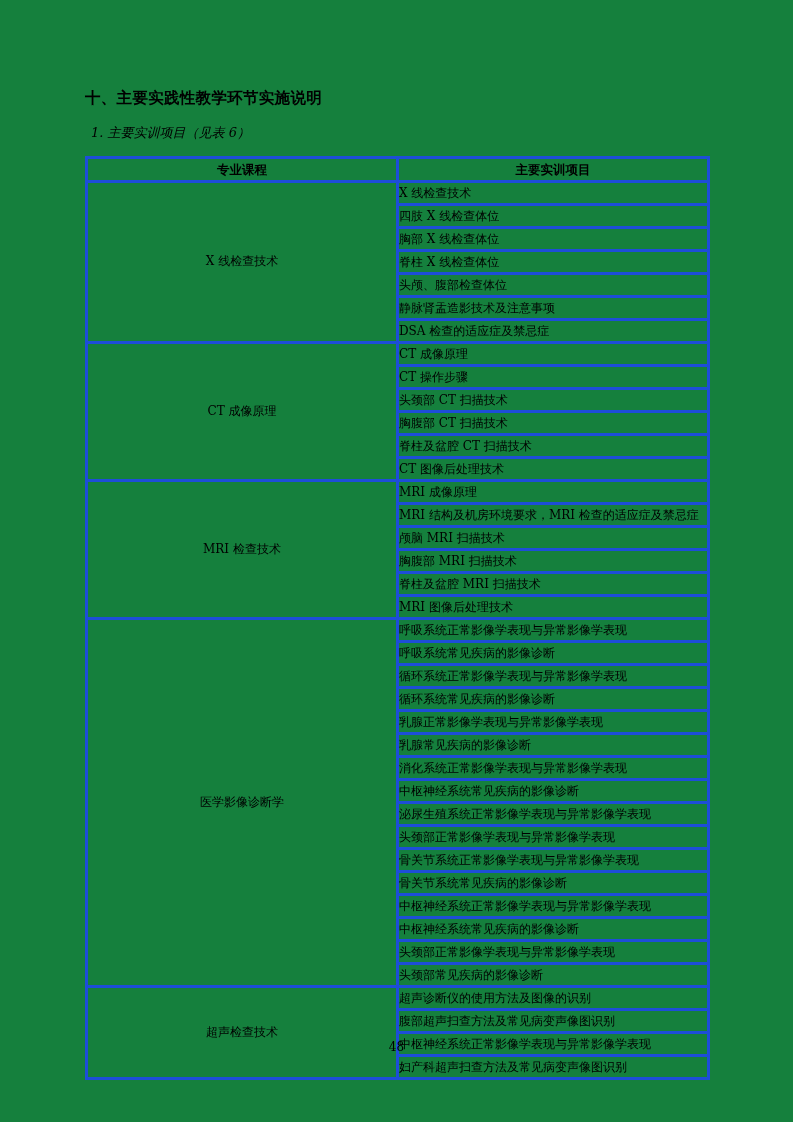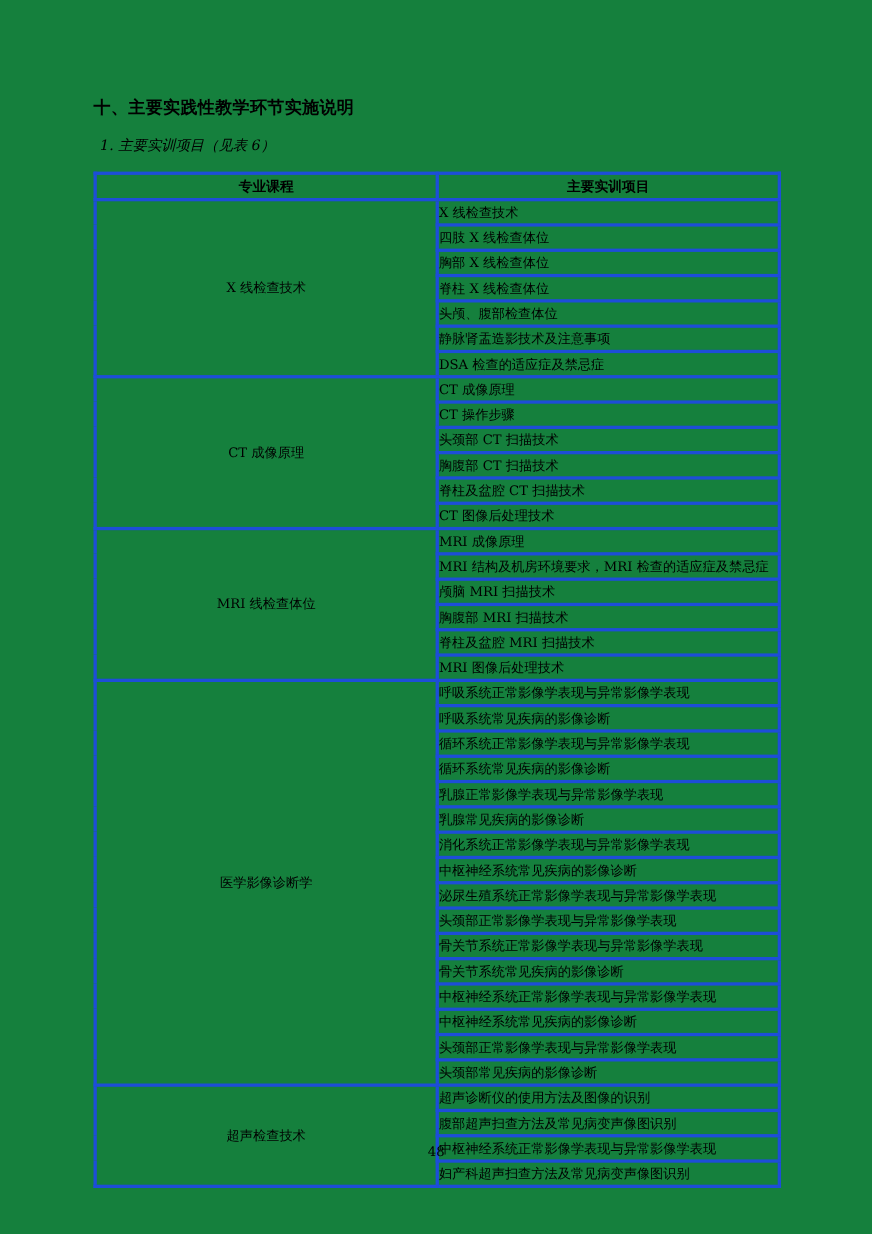--- a/index.html
+++ b/index.html
@@ -147,21 +147,21 @@
           <tr>
             <td class="item">胸腹部 CT 扫描技术</td>
           </tr>
           <tr>
             <td class="item">脊柱及盆腔 CT 扫描技术</td>
           </tr>
           <tr>
             <td class="item">CT 图像后处理技术</td>
           </tr>
           <tr>
-            <td class="course" rowspan="6">MRI 线检查体位</td>
+            <td class="course" rowspan="6">MRI 检查技术</td>
             <td class="item">MRI 成像原理</td>
           </tr>
           <tr>
             <td class="item">MRI 结构及机房环境要求，MRI 检查的适应症及禁忌症</td>
           </tr>
           <tr>
             <td class="item">颅脑 MRI 扫描技术</td>
           </tr>
           <tr>
             <td class="item">胸腹部 MRI 扫描技术</td>

